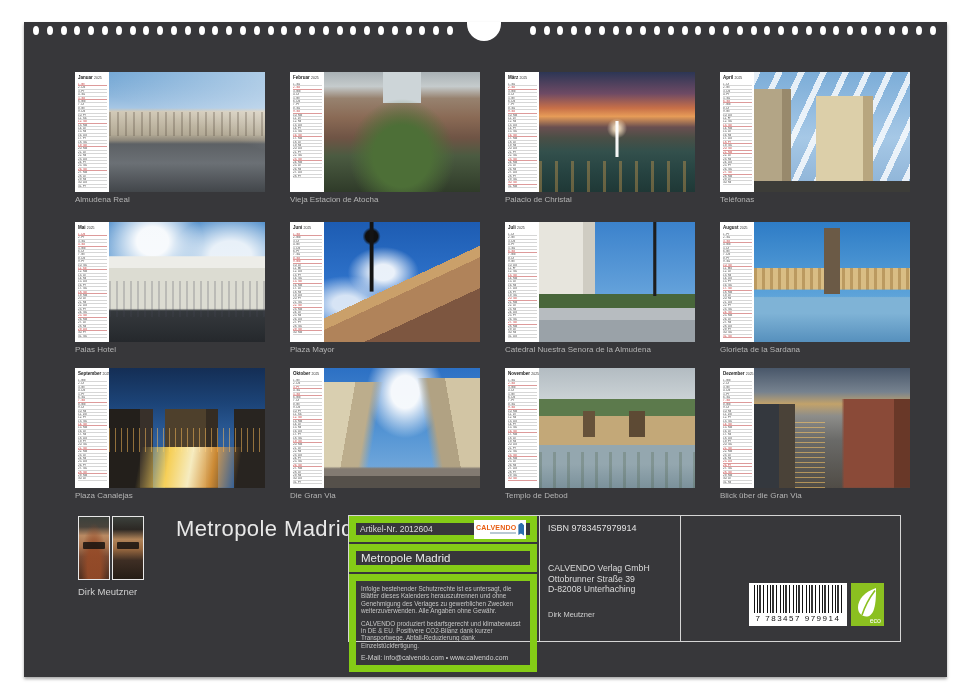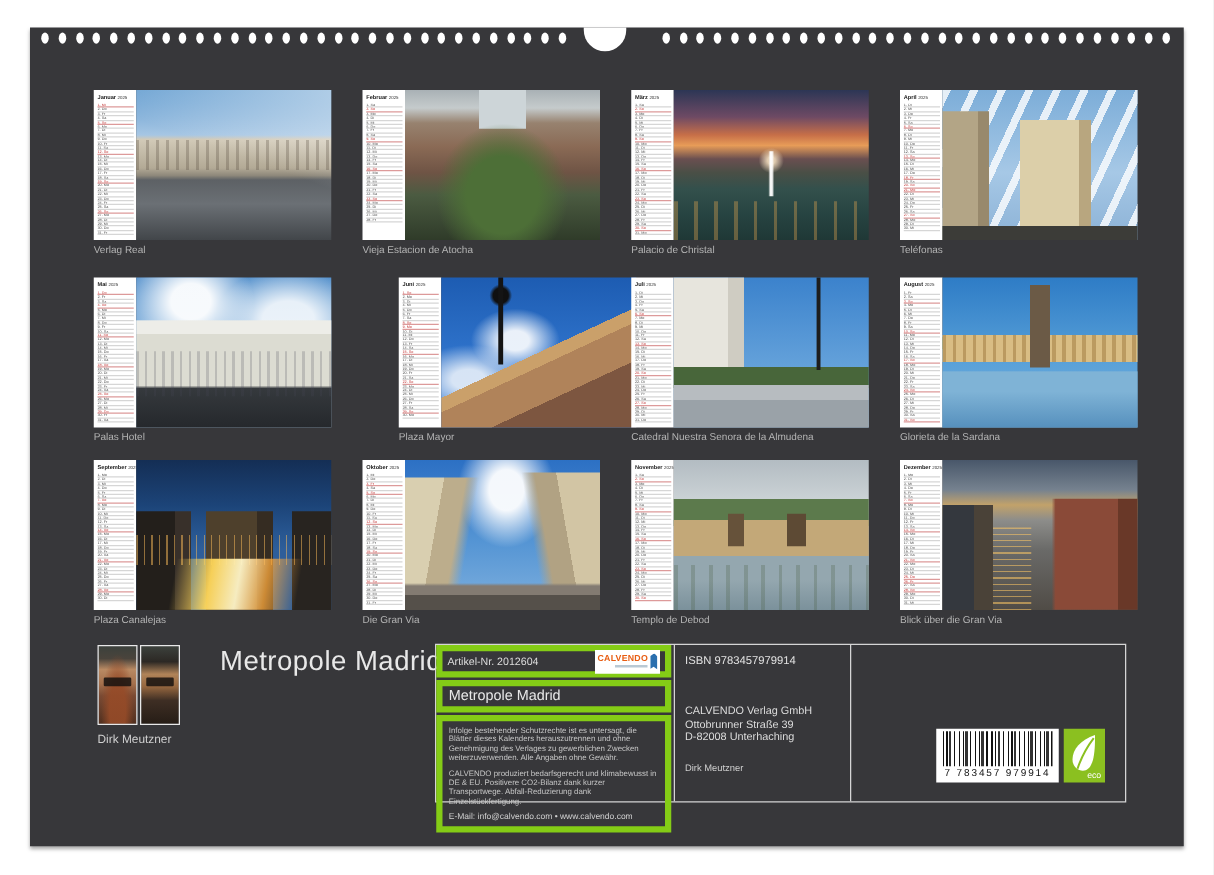--- a/index.html
+++ b/index.html
@@ -38,21 +38,21 @@
   .author-photo{position:absolute;left:54px;top:494px;width:66px;height:64px;display:flex;gap:2px;}
   .half{flex:1;border:1px solid #e8e8e8;position:relative;}
   .half::after{content:'';position:absolute;left:12%;right:12%;top:40%;height:11%;background:rgba(22,18,15,.85);border-radius:1px;}
   .half-l{background:radial-gradient(ellipse at 50% 82%,rgba(150,75,40,.9) 0 30%,rgba(0,0,0,0) 62%),linear-gradient(180deg,#3c413c 0%,#4a443c 16%,#b98a63 30%,#a5714d 48%,#7a4a33 64%,#52301f 100%);}
   .half-r{background:linear-gradient(180deg,#3c413c 0%,#2c2824 20%,#b08358 36%,#96673f 52%,#3e2e24 70%,#261d16 100%);}
   .author-name{position:absolute;left:54px;top:564px;font-size:9.5px;color:#cfcfcf;}
   .main-title{position:absolute;left:152px;top:494px;font-size:22px;color:#e8e8e8;letter-spacing:.4px;}
 
   .info-box{position:absolute;left:324px;top:493px;width:553px;height:127px;border:1px solid #d5d5d5;box-sizing:border-box;display:flex;}
   .col1{width:190px;display:flex;flex-direction:column;box-sizing:border-box;padding:0 2px 0 0;}
-  .sub{border:5px solid #84cc16;box-sizing:border-box;margin:0 0 2px 0;}
+  .sub{border:7px solid #84cc16;box-sizing:border-box;margin:0 0 2px 0;}
   .sub1{height:26px;display:flex;align-items:center;justify-content:space-between;padding:2px 4px;}
   .article-label{font-size:8.5px;color:#dcdcdc;}
   .cal-logo{width:52px;height:19px;background:#fff;display:flex;align-items:center;justify-content:center;gap:2px;padding:1px 2px;box-sizing:border-box;}
   .cal-word-wrap{display:flex;flex-direction:column;align-items:flex-end;}
   .cal-word{color:#e85d12;font-weight:bold;font-size:7px;letter-spacing:.2px;line-height:7px;}
   .cal-tag{width:26px;height:2px;background:#b9c9d4;margin-top:1px;}
   .cal-mark{width:9px;height:13px;background:#2a6fae;clip-path:polygon(0 18%,55% 0,100% 22%,100% 100%,45% 84%,0 96%);}
   .sub2{height:28px;display:flex;align-items:center;padding:2px 5px;font-size:11.5px;color:#e9e9e9;}
   .sub3{flex:1;display:flex;flex-direction:column;padding:4px 5px;margin-bottom:0;}
   .legal{font-size:6.3px;line-height:7.4px;color:#c6c6c6;margin:0 0 5px 0;}
@@ -168,21 +168,21 @@
           <div class="day-row">24. Fr</div>
           <div class="day-row">25. Sa</div>
           <div class="day-row red">26. So</div>
           <div class="day-row">27. Mo</div>
           <div class="day-row">28. Di</div>
           <div class="day-row">29. Mi</div>
           <div class="day-row">30. Do</div>
           <div class="day-row">31. Fr</div>
         </div>
         <div class="photo m1" title="Royal Palace facade under blue sky"></div>
-        <div class="caption">Verlag Real</div>
+        <div class="caption">Almudena Real</div>
       </div>
       <div class="tile" style="left: 266px; top: 50px;">
         <div class="panel">
           <div class="m-head"><span>Februar </span><span class="m-year">2025</span></div>
           <div class="day-row">1. Sa</div>
           <div class="day-row red">2. So</div>
           <div class="day-row">3. Mo</div>
           <div class="day-row">4. Di</div>
           <div class="day-row">5. Mi</div>
           <div class="day-row">6. Do</div>
@@ -318,21 +318,21 @@
           <div class="day-row">26. Mo</div>
           <div class="day-row">27. Di</div>
           <div class="day-row">28. Mi</div>
           <div class="day-row red">29. Do</div>
           <div class="day-row">30. Fr</div>
           <div class="day-row">31. Sa</div>
         </div>
         <div class="photo m5" title="White palace hotel under blue sky"></div>
         <div class="caption">Palas Hotel</div>
       </div>
-      <div class="tile" style="left: 266px; top: 200px; margin-left: 29px;">
+      <div class="tile" style="left: 266px; top: 200px;">
         <div class="panel">
           <div class="m-head"><span>Juni </span><span class="m-year">2025</span></div>
           <div class="day-row red">1. So</div>
           <div class="day-row">2. Mo</div>
           <div class="day-row">3. Di</div>
           <div class="day-row">4. Mi</div>
           <div class="day-row">5. Do</div>
           <div class="day-row">6. Fr</div>
           <div class="day-row">7. Sa</div>
           <div class="day-row red">8. So</div>

